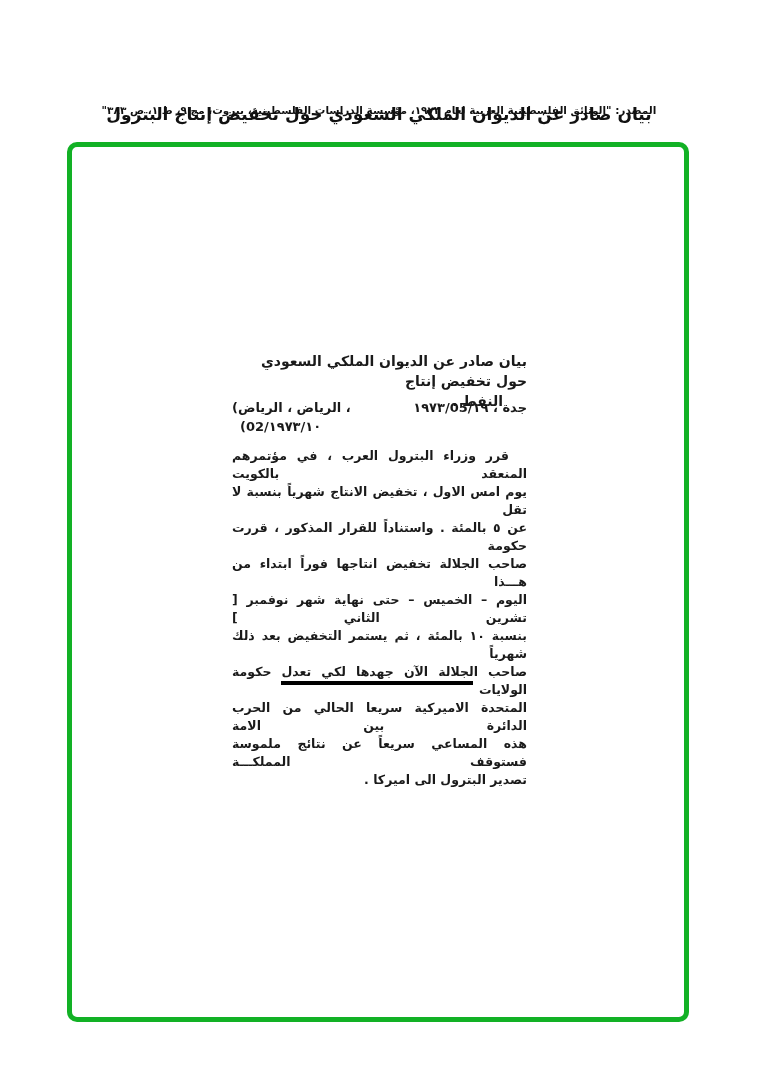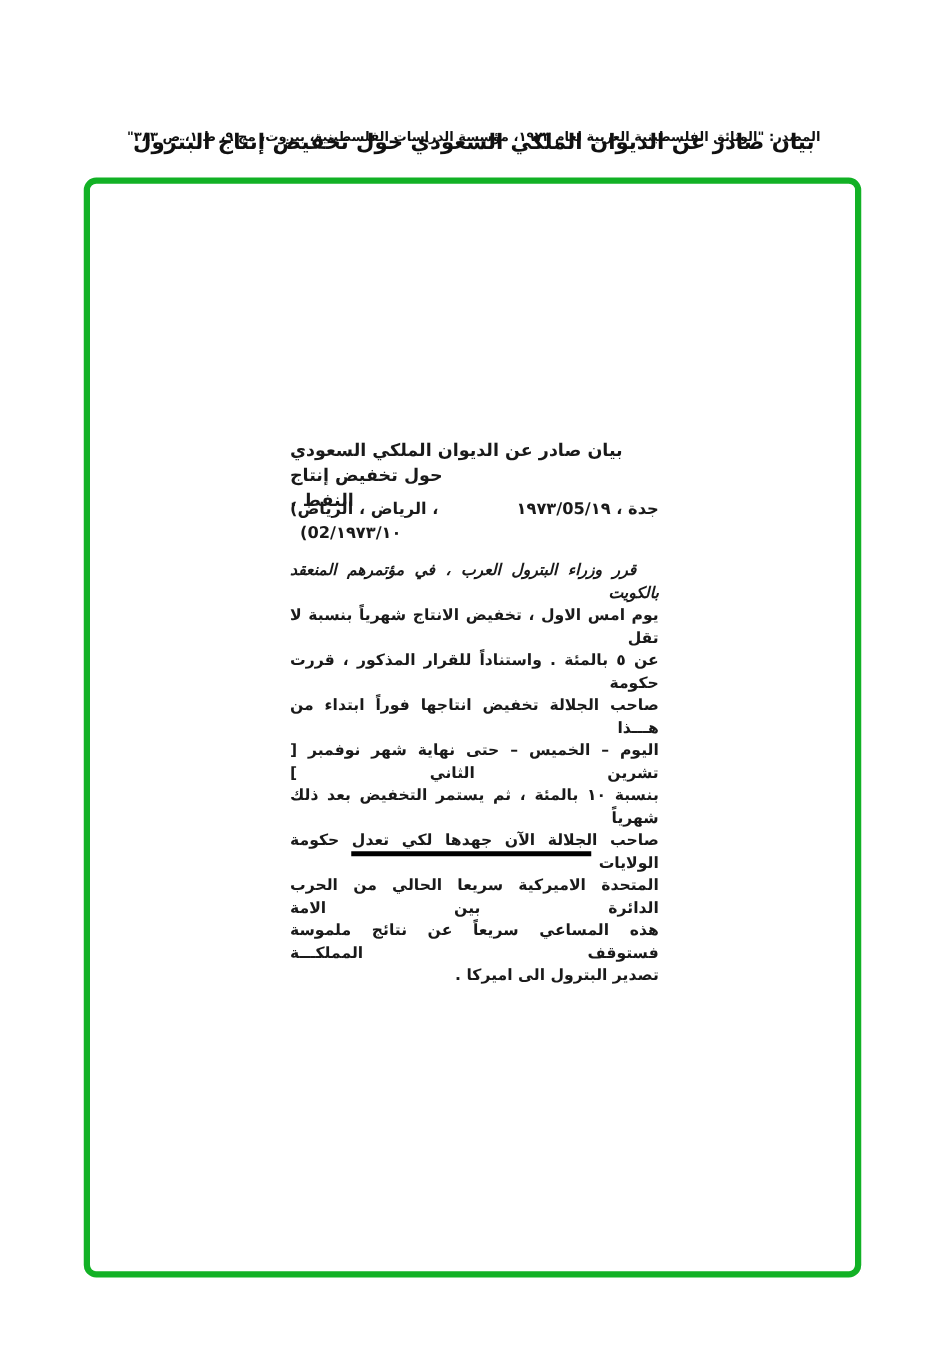--- a/index.html
+++ b/index.html
@@ -42,21 +42,21 @@
     border: 5px solid #12b125;
     border-radius: 10px;
     background: #ffffff;
   }
   .doc-frame * { color: #1a1a1a; }
   .doc-title {
     position: absolute;
     left: 160px; top: 204px;
     width: 295px;
     direction: rtl;
-    text-align: left;
+    text-align: right;
     font-size: 14px;
     line-height: 20px;
     font-weight: bold;
   }
   .doc-title .line2 { padding-right: 24px; }
   .dateline {
     position: absolute;
     left: 160px; top: 252px;
     width: 295px;
     direction: rtl;
@@ -80,21 +80,21 @@
     width: 295px;
     direction: rtl;
     font-size: 12.5px;
     line-height: 18px;
     font-weight: bold;
   }
   .body-line {
     text-align: justify;
     text-align-last: justify;
   }
-  .body-line.first { text-indent: 18px; font-style: italic; }
+  .body-line.first { text-indent: 18px; }
   .body-line.last { text-align-last: right; }
   .divider-rule {
     position: absolute;
     left: 209px; top: 534px;
     width: 192px; height: 4px;
     background: #000000;
   }
 </style>
 </head>
 <body>

